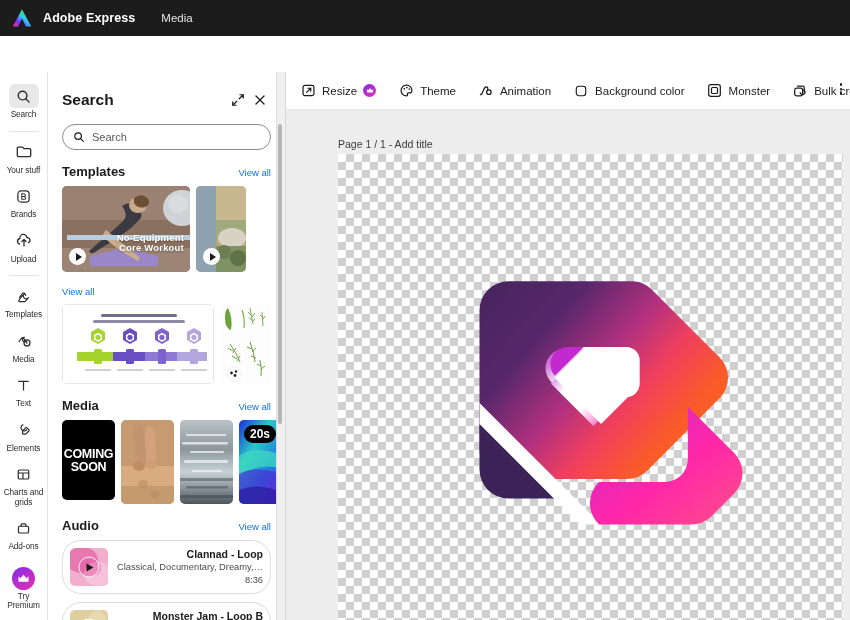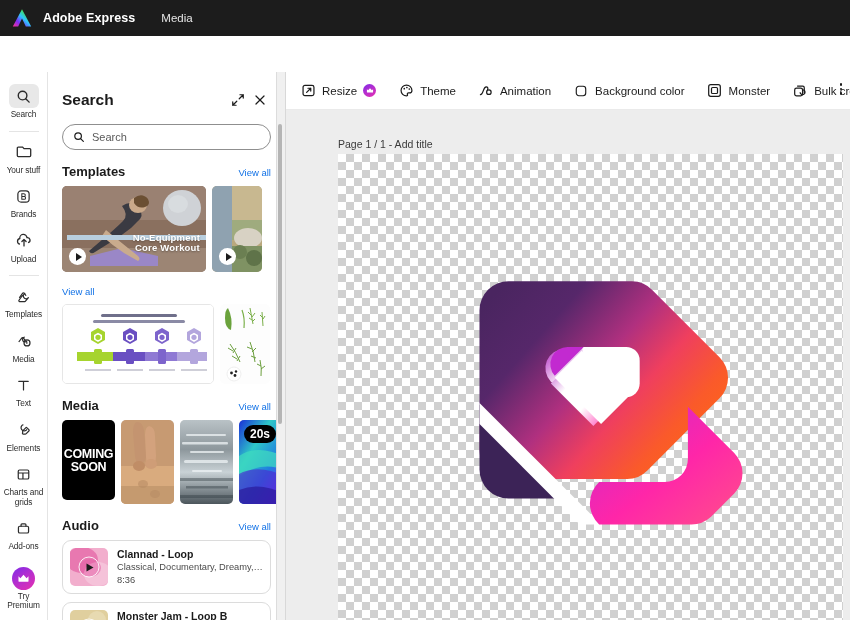--- a/index.html
+++ b/index.html
@@ -95,22 +95,22 @@
   }
   .tpl-caption {
     position: absolute; right: 6px; top: 47px; text-align: right;
     font-size: 9.5px; font-weight: bold; color: #fff; line-height: 1.05;
     letter-spacing: .2px; text-shadow: 0 1px 2px rgba(0,0,0,.35);
   }
   .tpl-bar { position:absolute; left: 5px; top: 49px; width: 165px; height: 5px; background:#b8cede; }
 
   
   .audio-item {
-    margin: 0 14px 8px 14px; border: 1px solid #dcdcdc; border-radius: 9px;
-    display: flex; align-items: center; padding: 7px; gap: 9px; background:#fff;
+    margin: 0 14px 8px 14px; border: 1px solid #dcdcdc; border-radius: 19px;
+    display: flex; align-items: center; padding: 7px; gap: 9px; background:#fff;text-align:right;
   }
   .audio-art { width: 38px; height: 38px; border-radius: 5px; position: relative; flex: 0 0 38px; overflow:hidden; }
   .audio-play {
     position: absolute; left: 50%; top: 50%; transform: translate(-50%,-50%);
     width: 21px; height: 21px; border-radius: 50%; border: 1.5px solid rgba(255,255,255,.85);
     display: flex; align-items: center; justify-content: center;
   }
   .audio-play::after {
     content: ""; width:0; height:0; margin-left:2px;
     border-left: 7px solid #1b1b1b; border-top: 4.5px solid transparent; border-bottom: 4.5px solid transparent;
@@ -327,21 +327,21 @@
           </span>
           <input type="text" placeholder="Search" style="">
         </div>
 
         <div class="sect">
           <div class="sect-head">
             <span class="sect-title">Templates</span>
             <span class="viewall">View all</span>
           </div>
           <div class="row">
-            <div class="thumb" style="width:144px;height:86px;">
+            <div class="thumb" style="width:128px;height:86px;">
               <svg width="152" height="86" viewBox="0 0 152 86">
                 <rect width="152" height="86" fill="#8d7464"></rect>
                 <rect y="0" width="152" height="34" fill="#9a8172"></rect>
                 <rect y="34" width="152" height="28" fill="#8a705f"></rect>
                 <rect y="62" width="152" height="24" fill="#9c8574"></rect>
                 <ellipse cx="120" cy="22" rx="19" ry="18" fill="#cfd2d6"></ellipse>
                 <ellipse cx="116" cy="18" rx="10" ry="9" fill="#e2e5e8" opacity=".5"></ellipse>
                 <path d="M28 70 L60 62 L96 70 L96 80 L28 80 Z" fill="#9a87c7"></path>
                 <path d="M60 20 q10 -7 17 2 q6 8 -2 14 l-6 6 q-10 8 -20 14 l-16 10 q-4 3 -6 -1 l14 -12 q12 -10 20 -18 q6 -6 -1 -15z" fill="#3a3a42"></path>
                 <ellipse cx="76" cy="19" rx="9" ry="8" fill="#caa98a"></ellipse>

